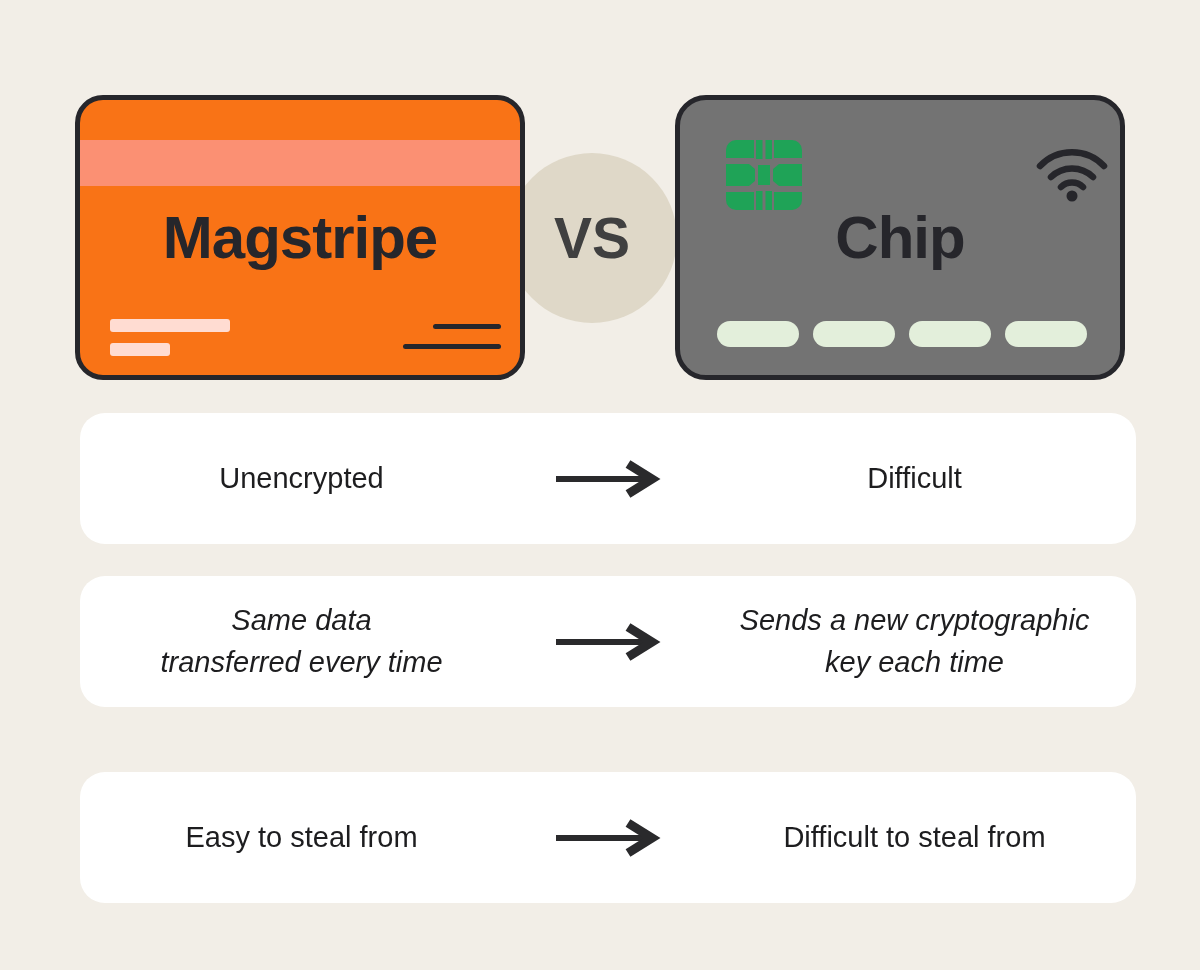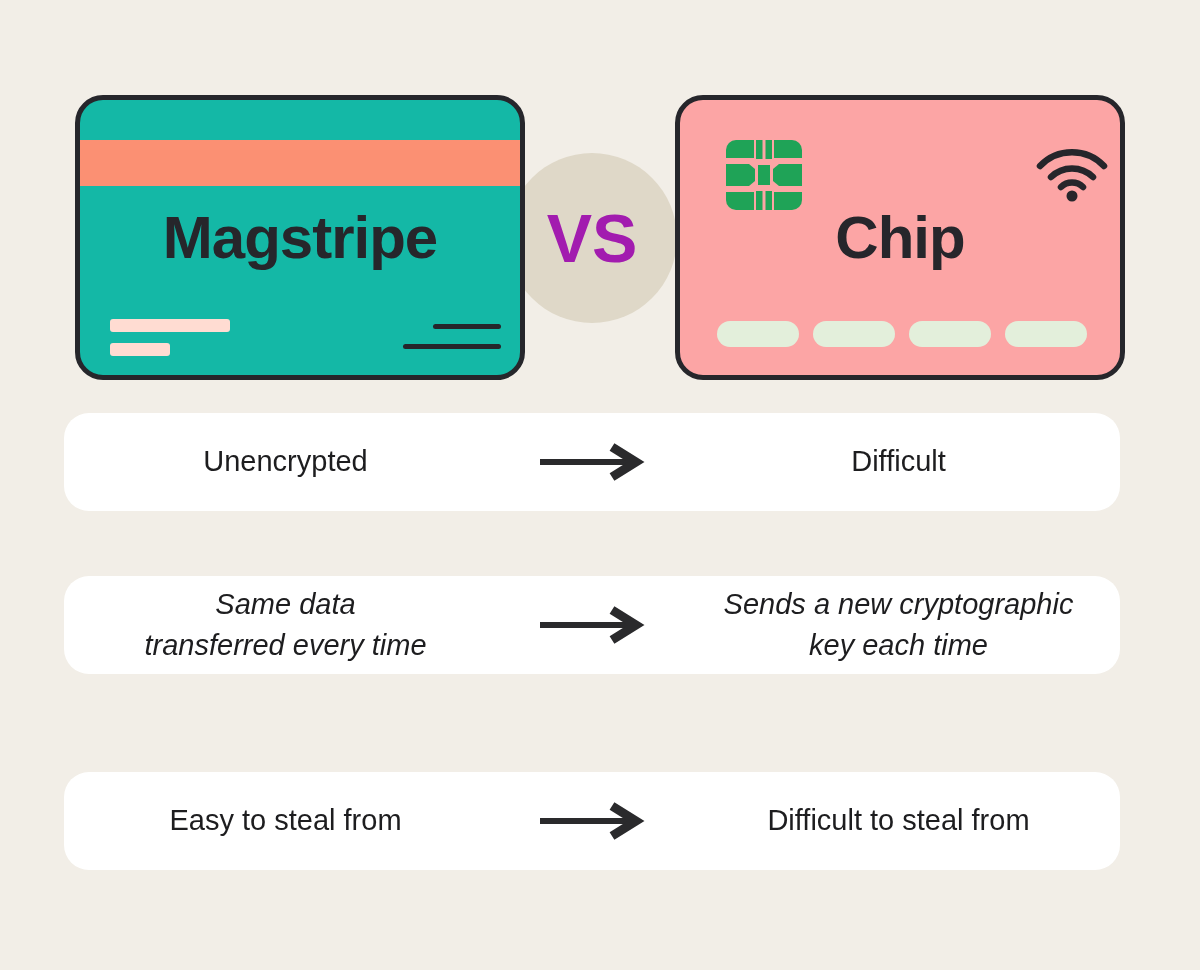--- a/index.html
+++ b/index.html
@@ -12,31 +12,31 @@
   .stage{position:relative;width:1200px;height:970px;background:#F2EEE7;}
 
   
   .vs-circle{
     position:absolute;left:507px;top:153px;width:170px;height:170px;
     background:#DFD8C8;border-radius:50%;
     display:flex;align-items:center;justify-content:center;
     z-index:1;
   }
   .vs-label{
-    font-size:68px;font-weight:800;color:#a21caf;letter-spacing:0px;
+    font-size:57px;font-weight:800;color:#404040;letter-spacing:0px;
   }
 
   
   .card{
     position:absolute;top:95px;width:450px;height:285px;
     border:5px solid #26262B;border-radius:28px;
     box-sizing:border-box;overflow:hidden;z-index:2;
   }
-  .card-magstripe{left:75px;background:#14b8a6;}
-  .card-chip{left:675px;background:#fca5a5;}
+  .card-magstripe{left:75px;background:#f97316;}
+  .card-chip{left:675px;background:#737373;border-radius:31px;}
 
   .mag-stripe-band{
     position:absolute;left:0;right:0;top:40px;height:46px;background:#FB9073;
   }
   .card-title{
     position:absolute;left:0;right:0;top:50%;transform:translateY(-50%);
     text-align:center;font-size:60px;font-weight:800;color:#26262B;
     letter-spacing:-1px;line-height:1;
   }
   .pale-line{
@@ -53,21 +53,21 @@
   .chip-icon{position:absolute;left:46px;top:40px;width:76px;height:70px;}
   .wifi-icon{position:absolute;left:352px;top:42px;width:80px;height:62px;}
 
   .pill-row{
     position:absolute;left:37px;top:221px;display:flex;gap:14px;
   }
   .pill{width:82px;height:26px;background:#E3EFDB;border-radius:13px;}
 
   
   .compare-row{
-    position:absolute;left:64px;width:1056px;height:98px;
+    position:absolute;left:80px;width:1056px;height:131px;
     background:#FFFFFF;border-radius:25px;
     display:grid;grid-template-columns:1fr 170px 1fr;
     align-items:center;z-index:2;
   }
   .compare-row.r1{top:413px;}
   .compare-row.r2{top:576px;font-style:italic;}
   .compare-row.r3{top:740px;margin-top:32px;}
   .cell{
     text-align:center;font-size:29px;line-height:1.42;color:#1D1D1F;
     white-space:pre-line;

